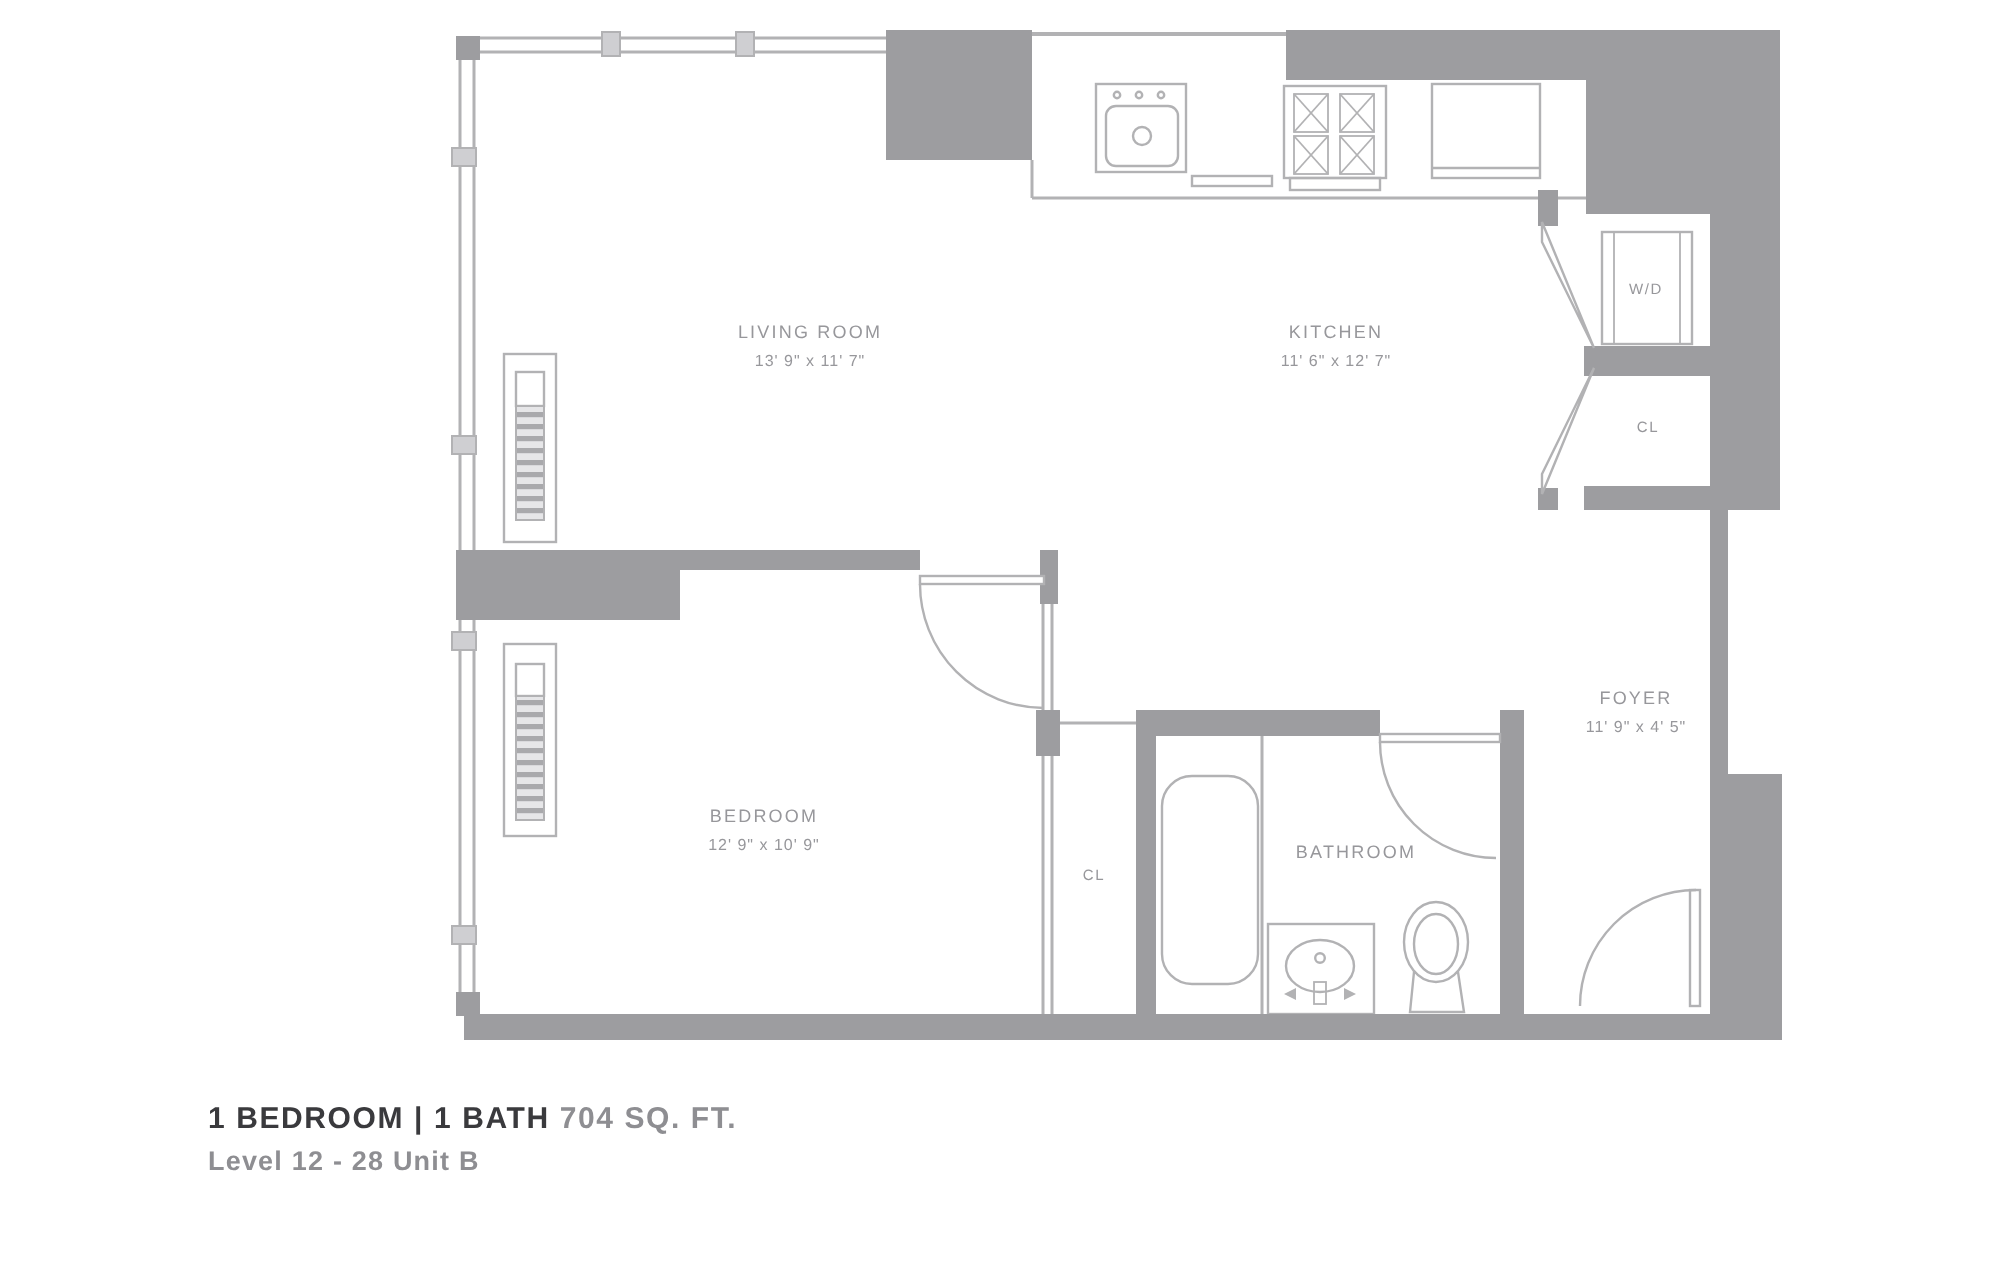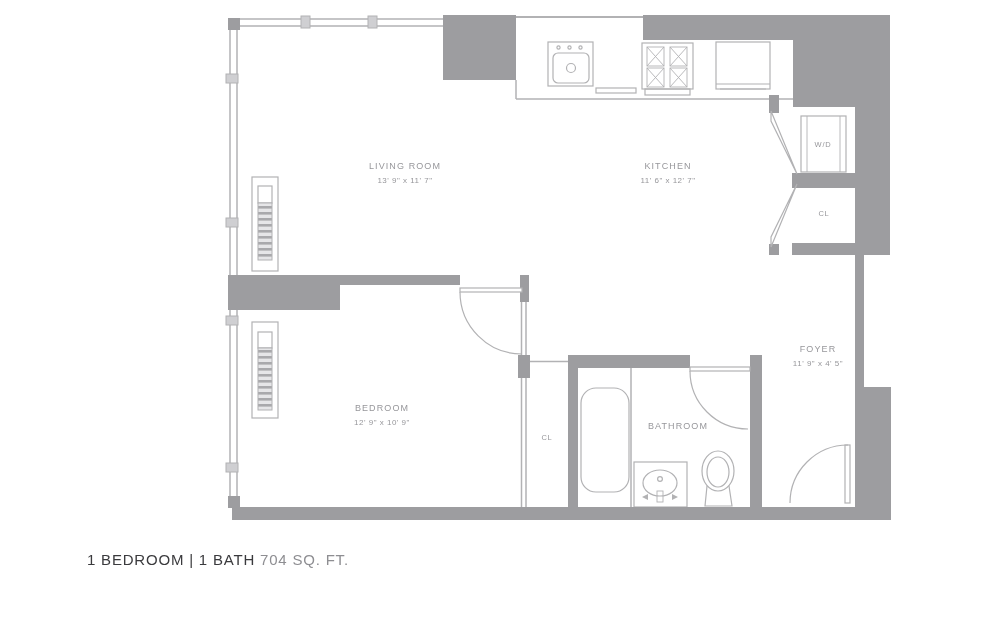--- a/index.html
+++ b/index.html
@@ -19,21 +19,21 @@
   .fx{stroke:var(--thin-line);stroke-width:1.2;fill:#fff;}
   .fxn{stroke:var(--thin-line);stroke-width:1.2;fill:none;}
   .fxt{stroke:var(--thin-line);stroke-width:0.9;fill:none;}
   .mull{fill:#cfcfd2;stroke:var(--thin-line);stroke-width:1;}
   .room-label{font-family:"Liberation Sans",sans-serif;font-size:9px;letter-spacing:1.1px;
               fill:var(--label-text);text-anchor:middle;}
   .room-dims{font-family:"Liberation Sans",sans-serif;font-size:8px;letter-spacing:0.5px;
              fill:var(--label-text);text-anchor:middle;}
   .cl-label{font-family:"Liberation Sans",sans-serif;font-size:7.5px;letter-spacing:0.8px;
             fill:var(--label-text);text-anchor:middle;}
-  .footer{position:absolute;left:87px;top:551px;}
+  .footer{position:absolute;left:104px;top:551px;font-weight:bold;}
   .footer-title{font-size:15px;letter-spacing:0.8px;color:var(--title-text);margin-bottom:5px;}
   .footer-title .t-muted{color:var(--muted-text);}
   .footer-sub{font-size:13.5px;letter-spacing:0.6px;color:var(--muted-text);}
 </style>
 </head>
 <body>
 
 <div class="stage">
 <svg width="1000" height="641" viewBox="0 0 1000 641">
   <defs>
@@ -205,14 +205,15 @@
   <text class="room-label" x="818" y="352">FOYER</text>
   <text class="room-dims" x="818" y="366">11' 9" x 4' 5"</text>
 
   <text class="cl-label" x="823" y="147">W/D</text>
   <text class="cl-label" x="824" y="216">CL</text>
   <text class="cl-label" x="547" y="440">CL</text>
 </svg>
 
 <div class="footer">
   <div class="footer-title"><span>1 BEDROOM | 1 BATH</span> <span class="t-muted">704 SQ. FT.</span></div>
+  <div class="footer-sub">Level 12 - 28 Unit B</div>
 </div>
 </div>
 
 </body></html>

